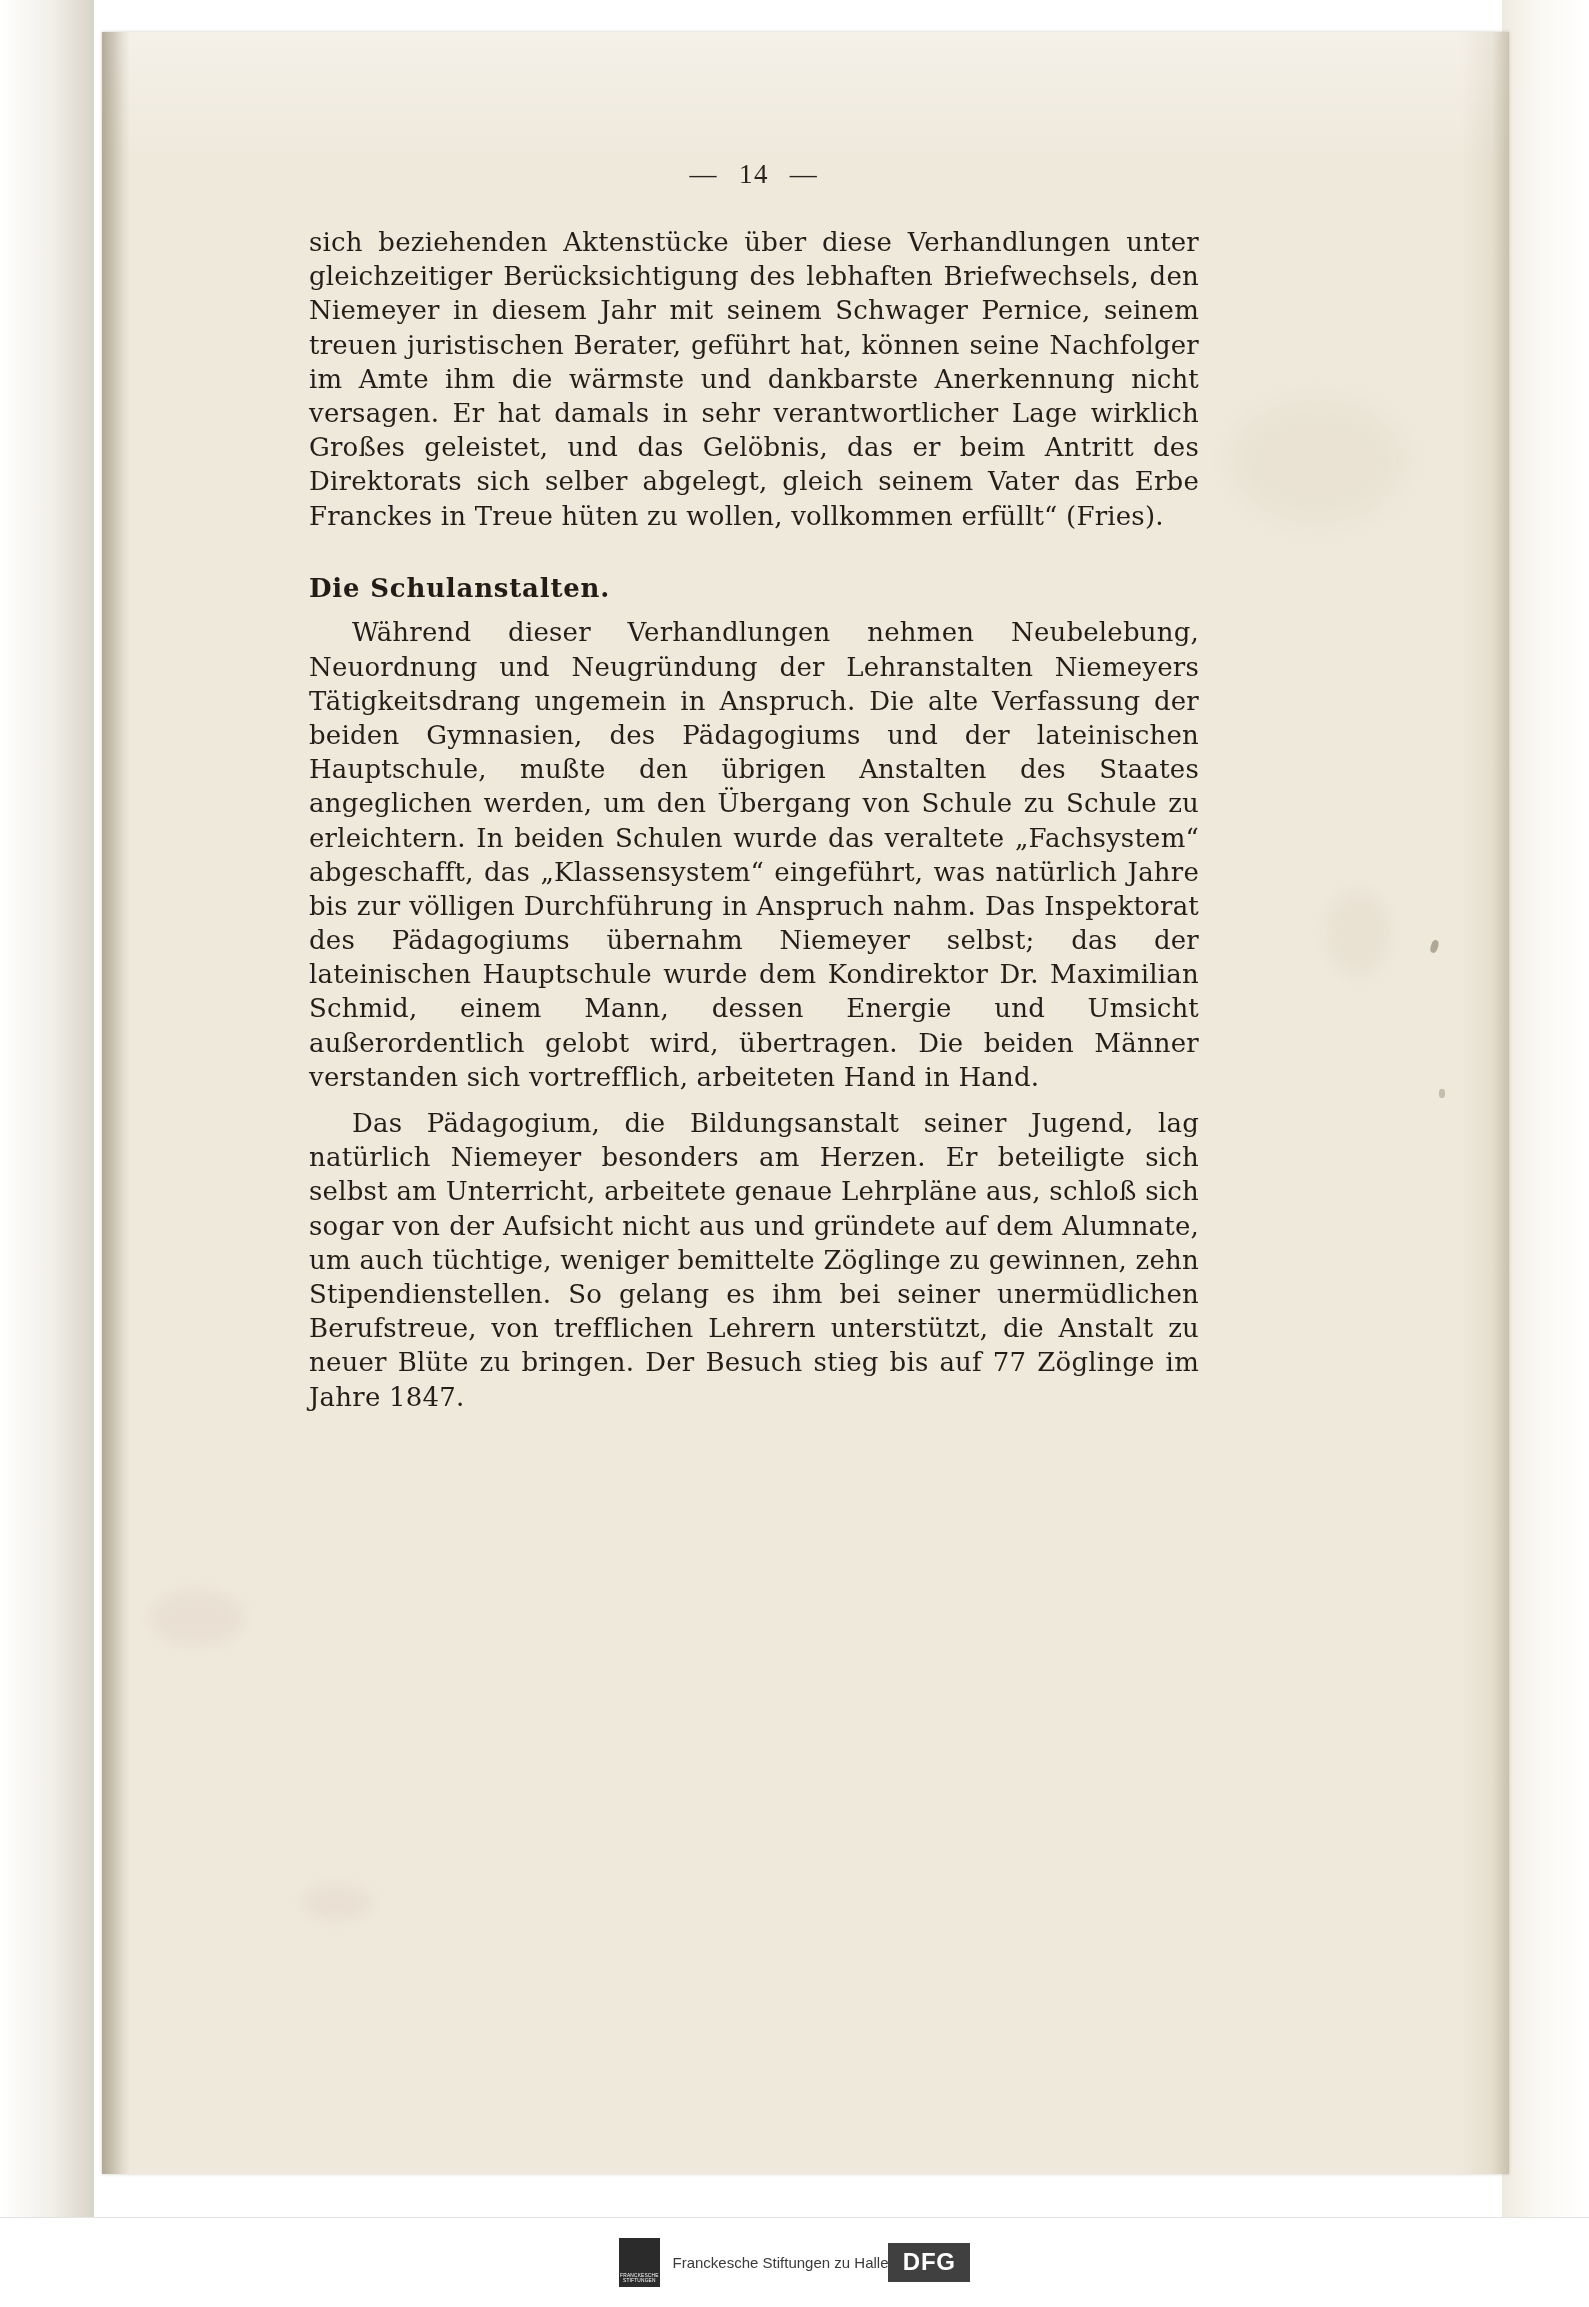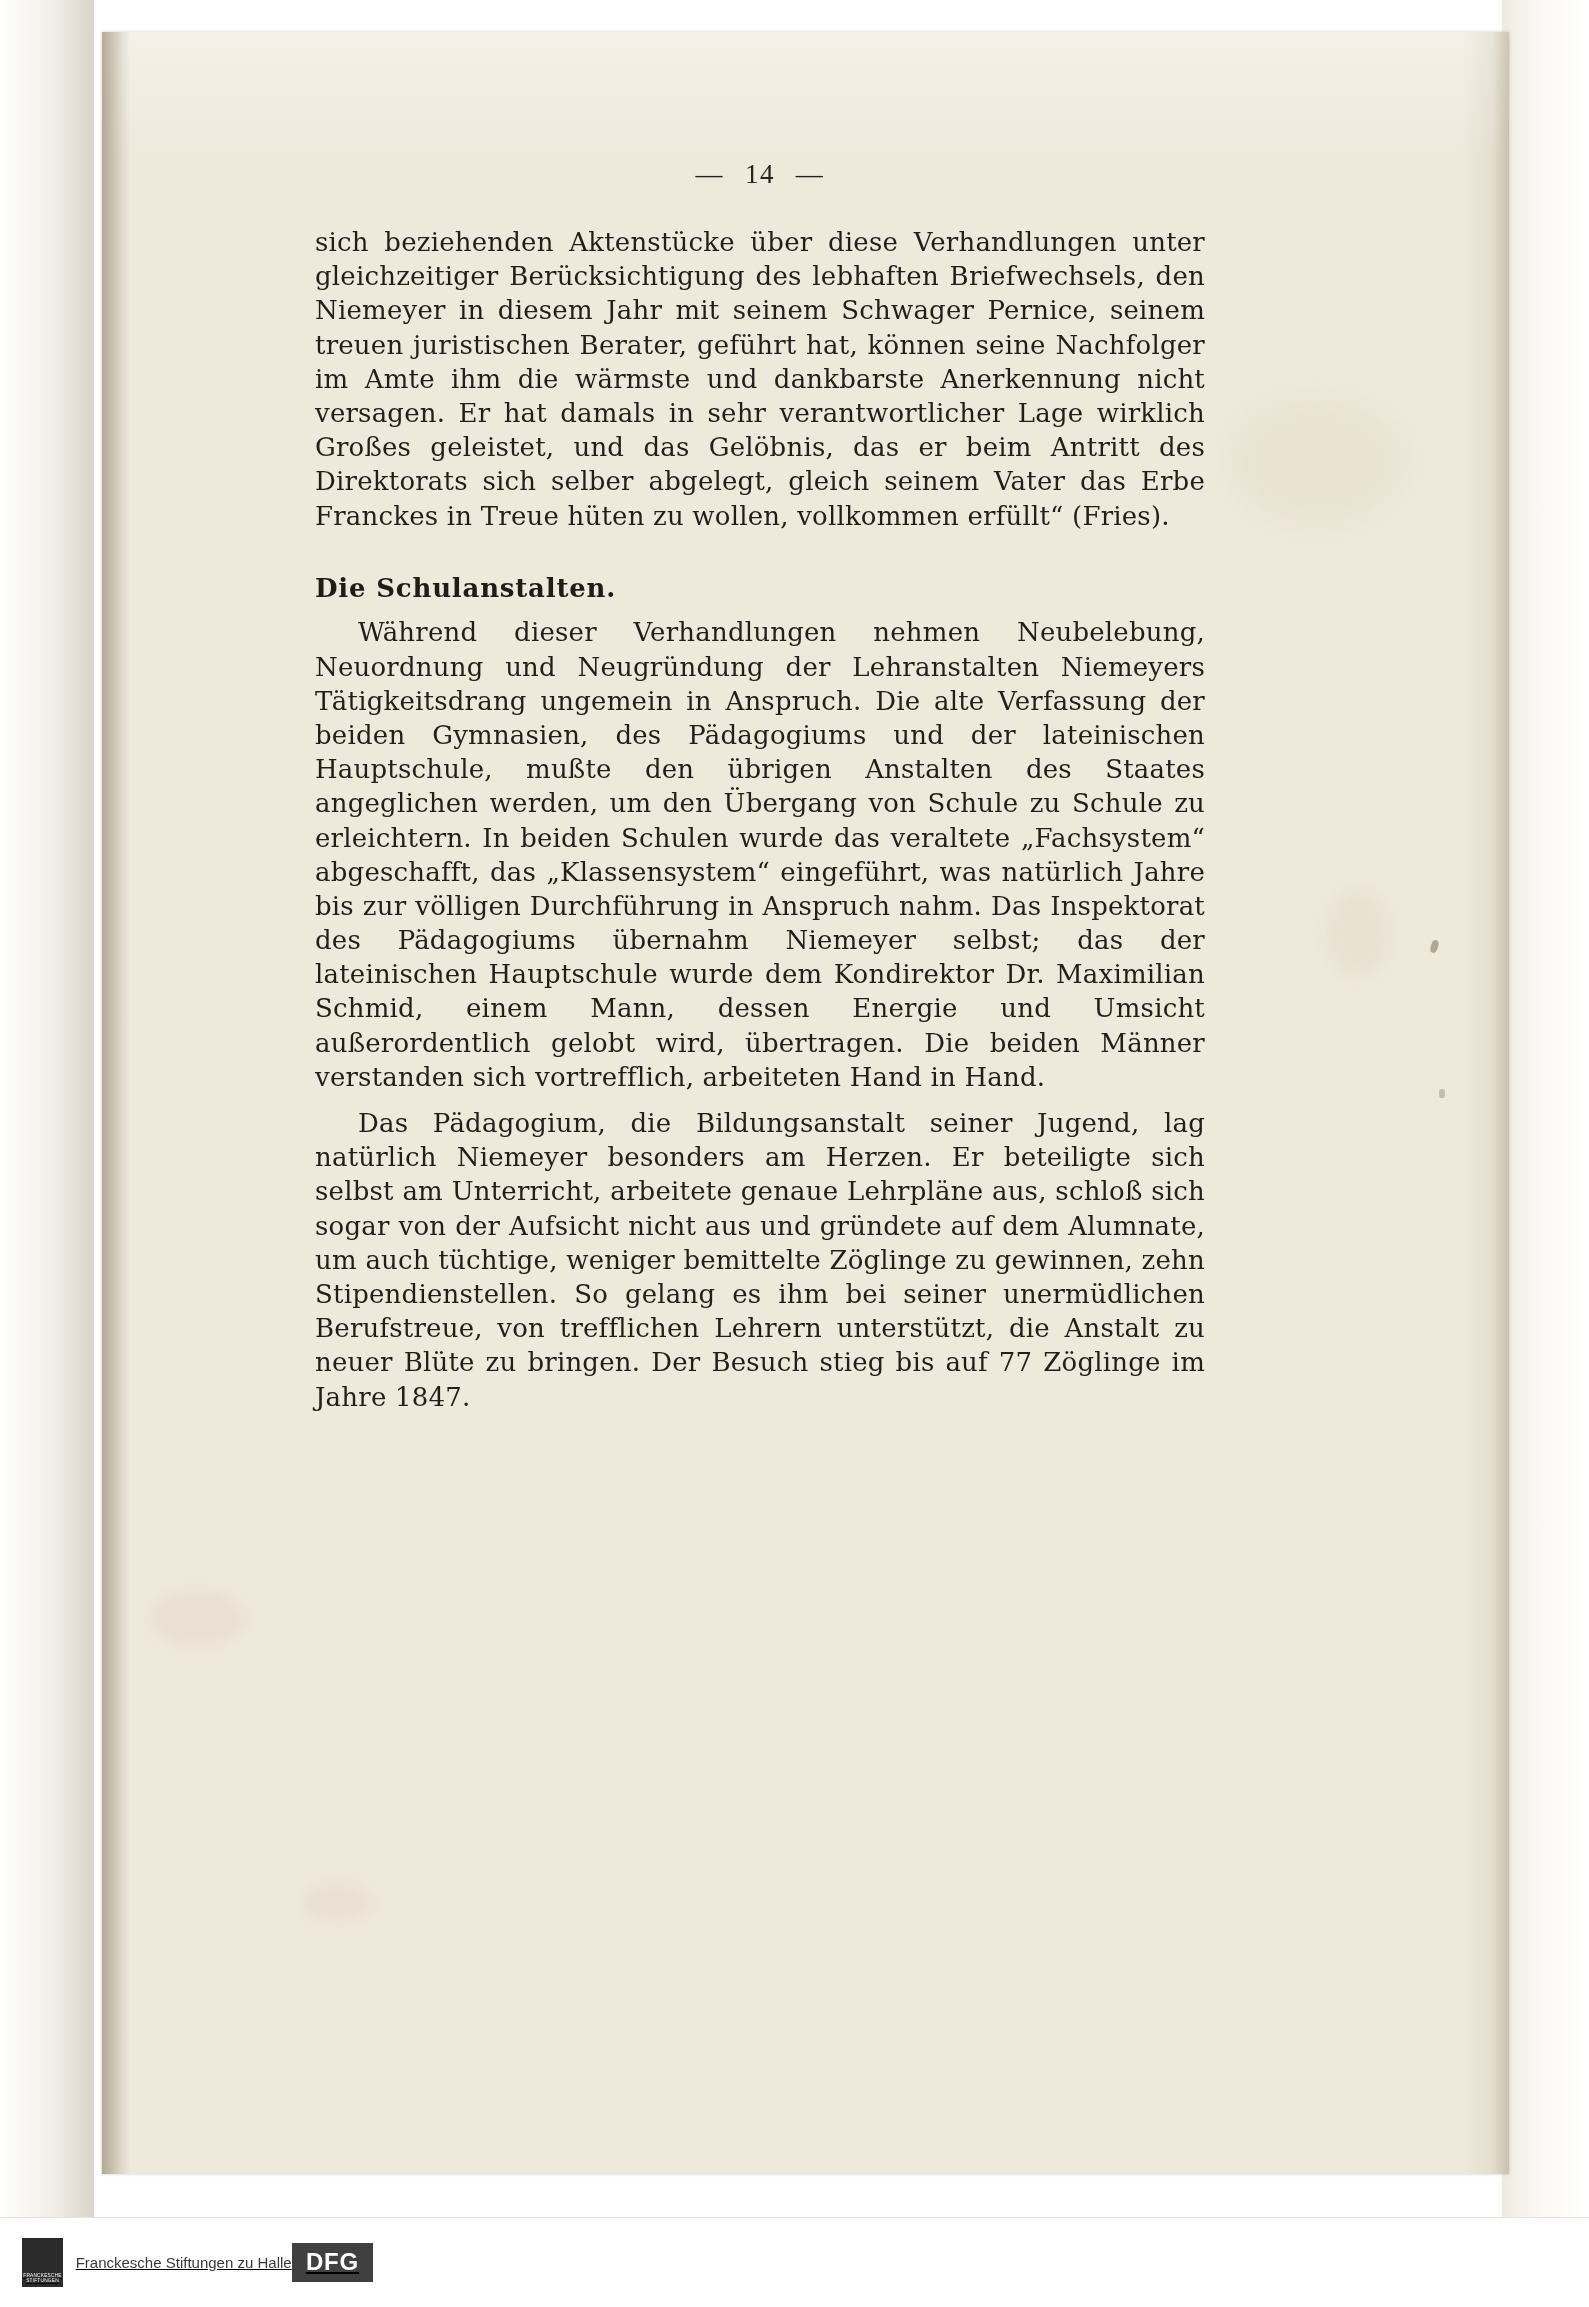--- a/index.html
+++ b/index.html
@@ -92,21 +92,21 @@
     left: 1337px; top: 1057px;
     width: 5.6px; height: 8.7px;
     background: #9b9480;
     border-radius: 40%;
     opacity: .5;
   }
 
   
   #text-block {
     position: absolute;
-    left: 213px;
+    left: 207px;
     top: 127px;
     width: 890px;
     color: #241f1b;
   }
 
   .folio {
     text-align: center;
     font-size: 27px;
     letter-spacing: 1.6px;
     margin: 0 0 35px 0;
@@ -145,24 +145,23 @@
   #bottom-bar {
     position: absolute;
     left: 0;
     top: 2217px;
     width: 1589px;
     height: 90px;
     background: #ffffff;
     border-top: 0.8px solid #e3e3e3;
     display: flex;
     align-items: center;
-    justify-content: flex-start;
+    justify-content: center;
     padding: 0 22px;
     box-sizing: border-box;
-    text-decoration: underline;
   }
   #bottom-left {
     display: flex;
     align-items: center;
     gap: 12.7px;
   }
   #franckesche-logo {
     width: 41px;
     height: 49px;
     background: #2b2b2b;

